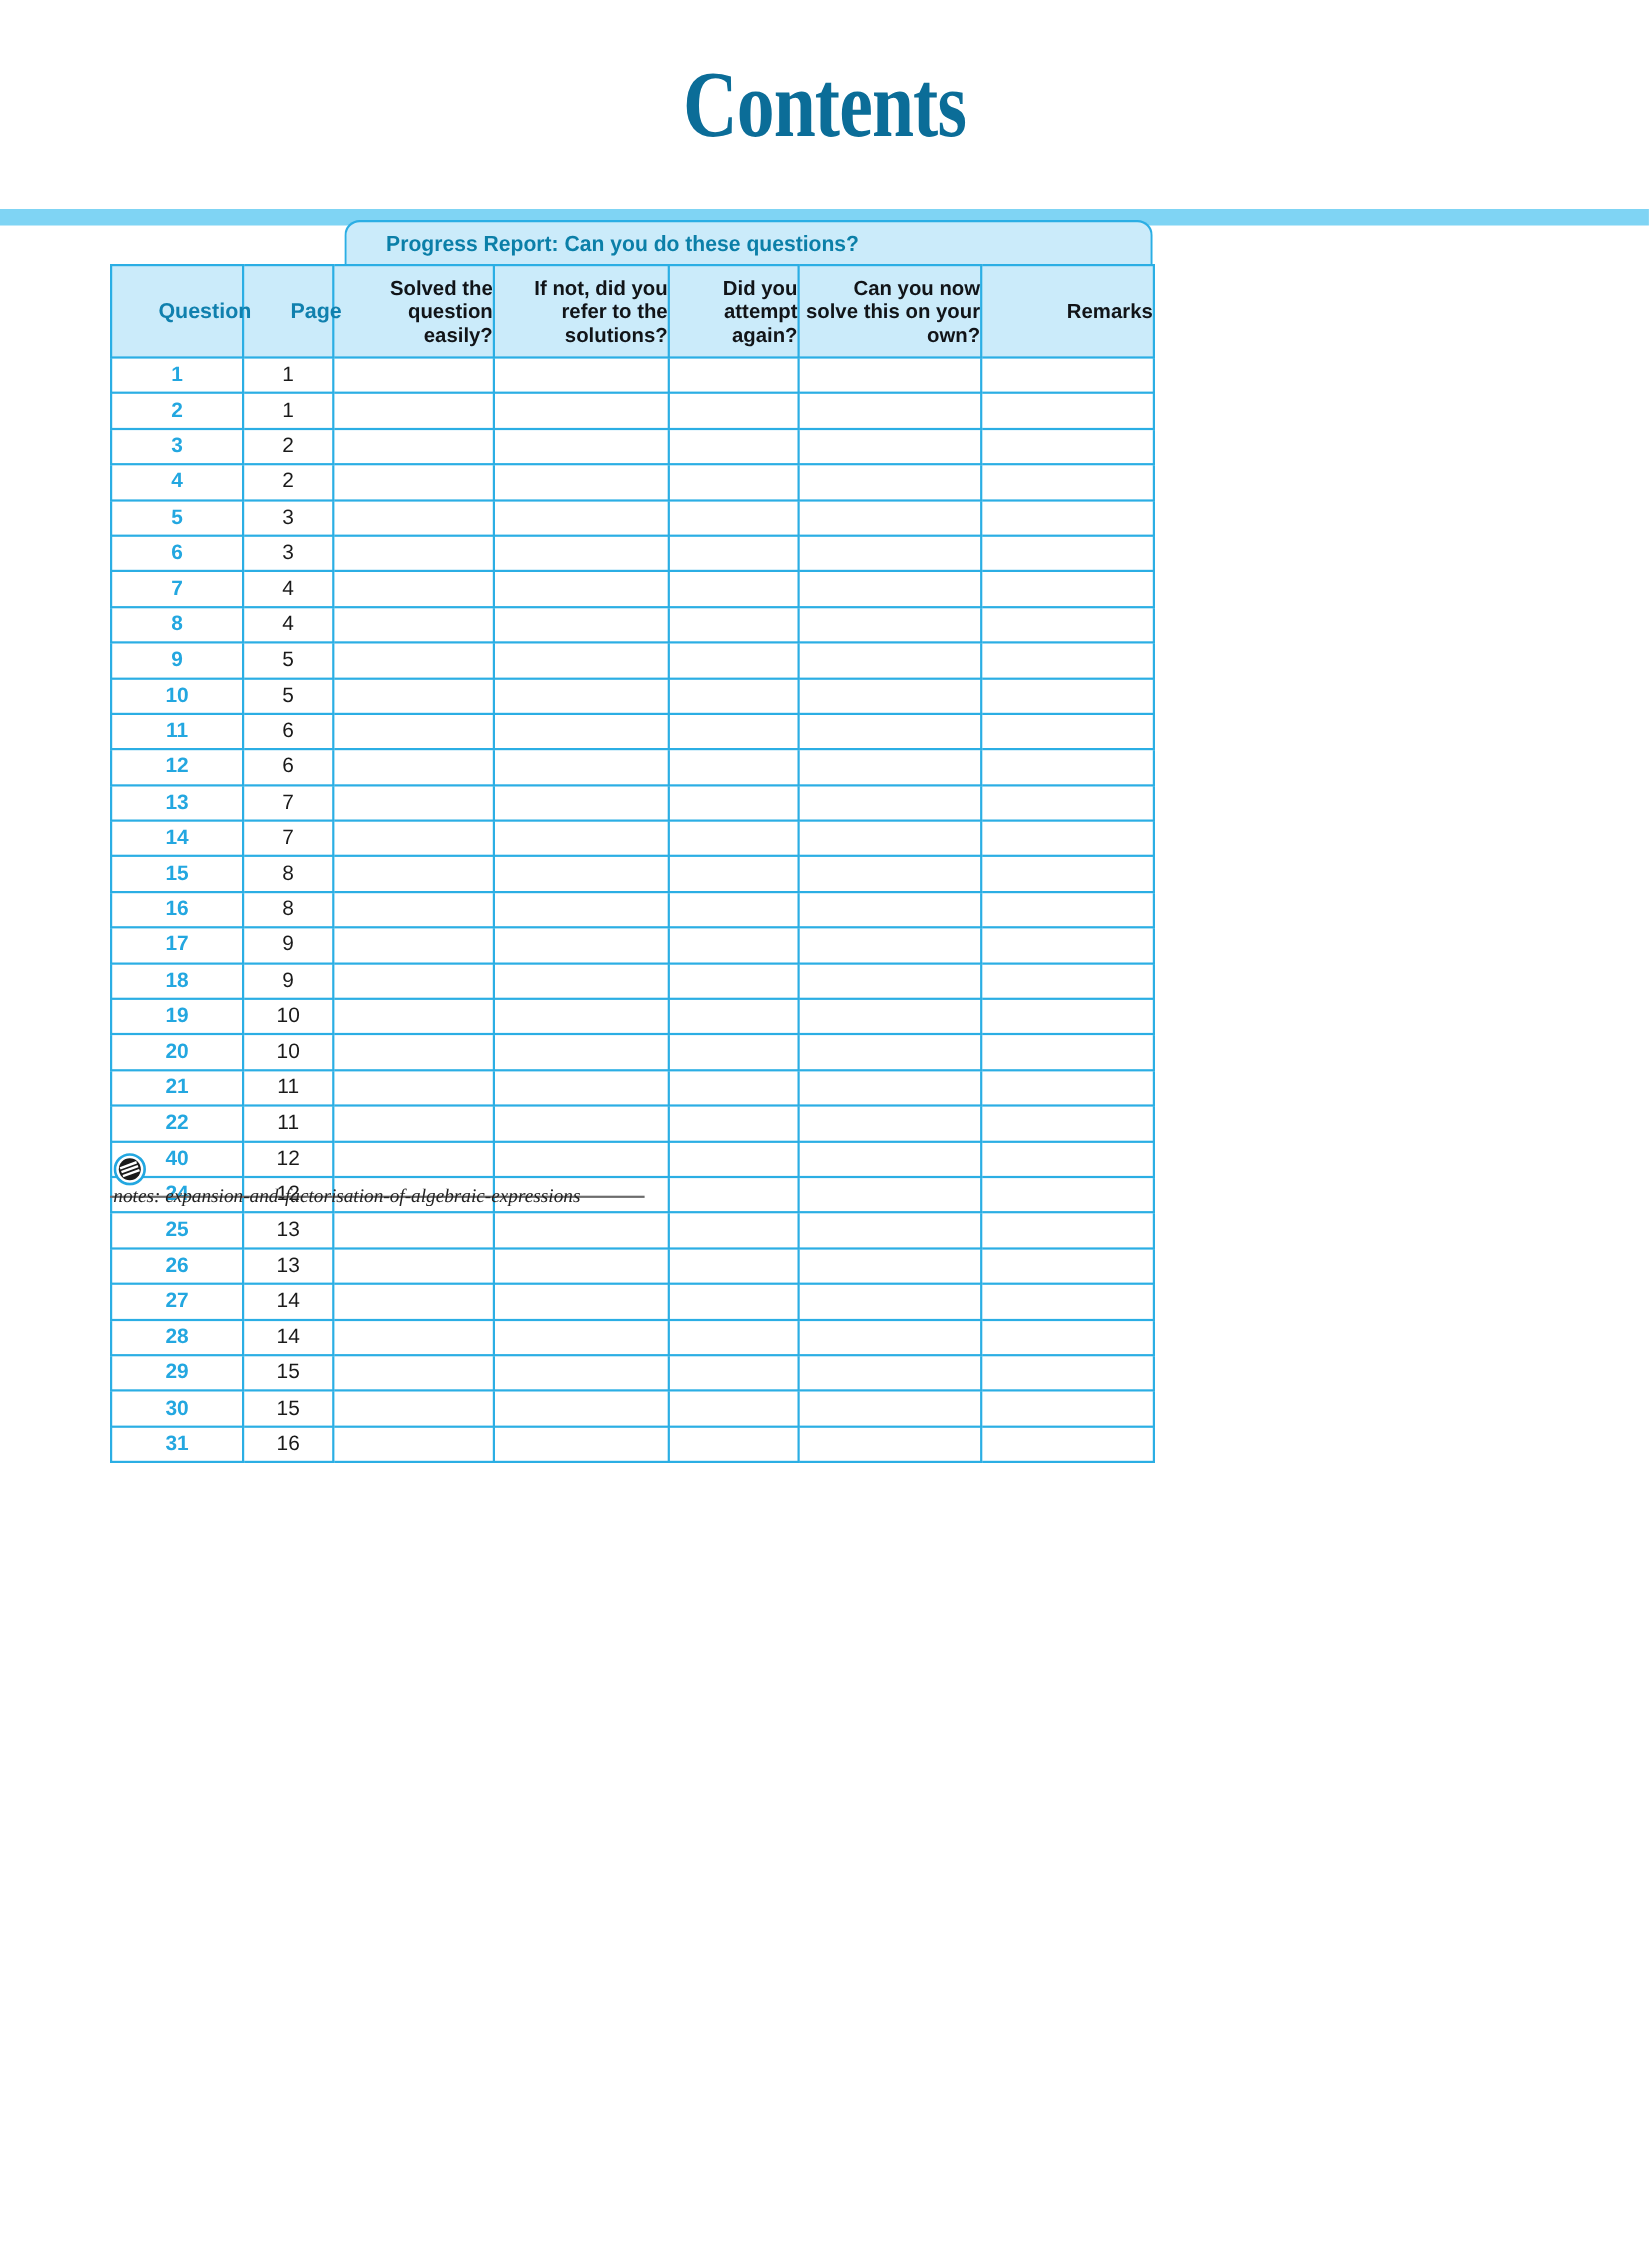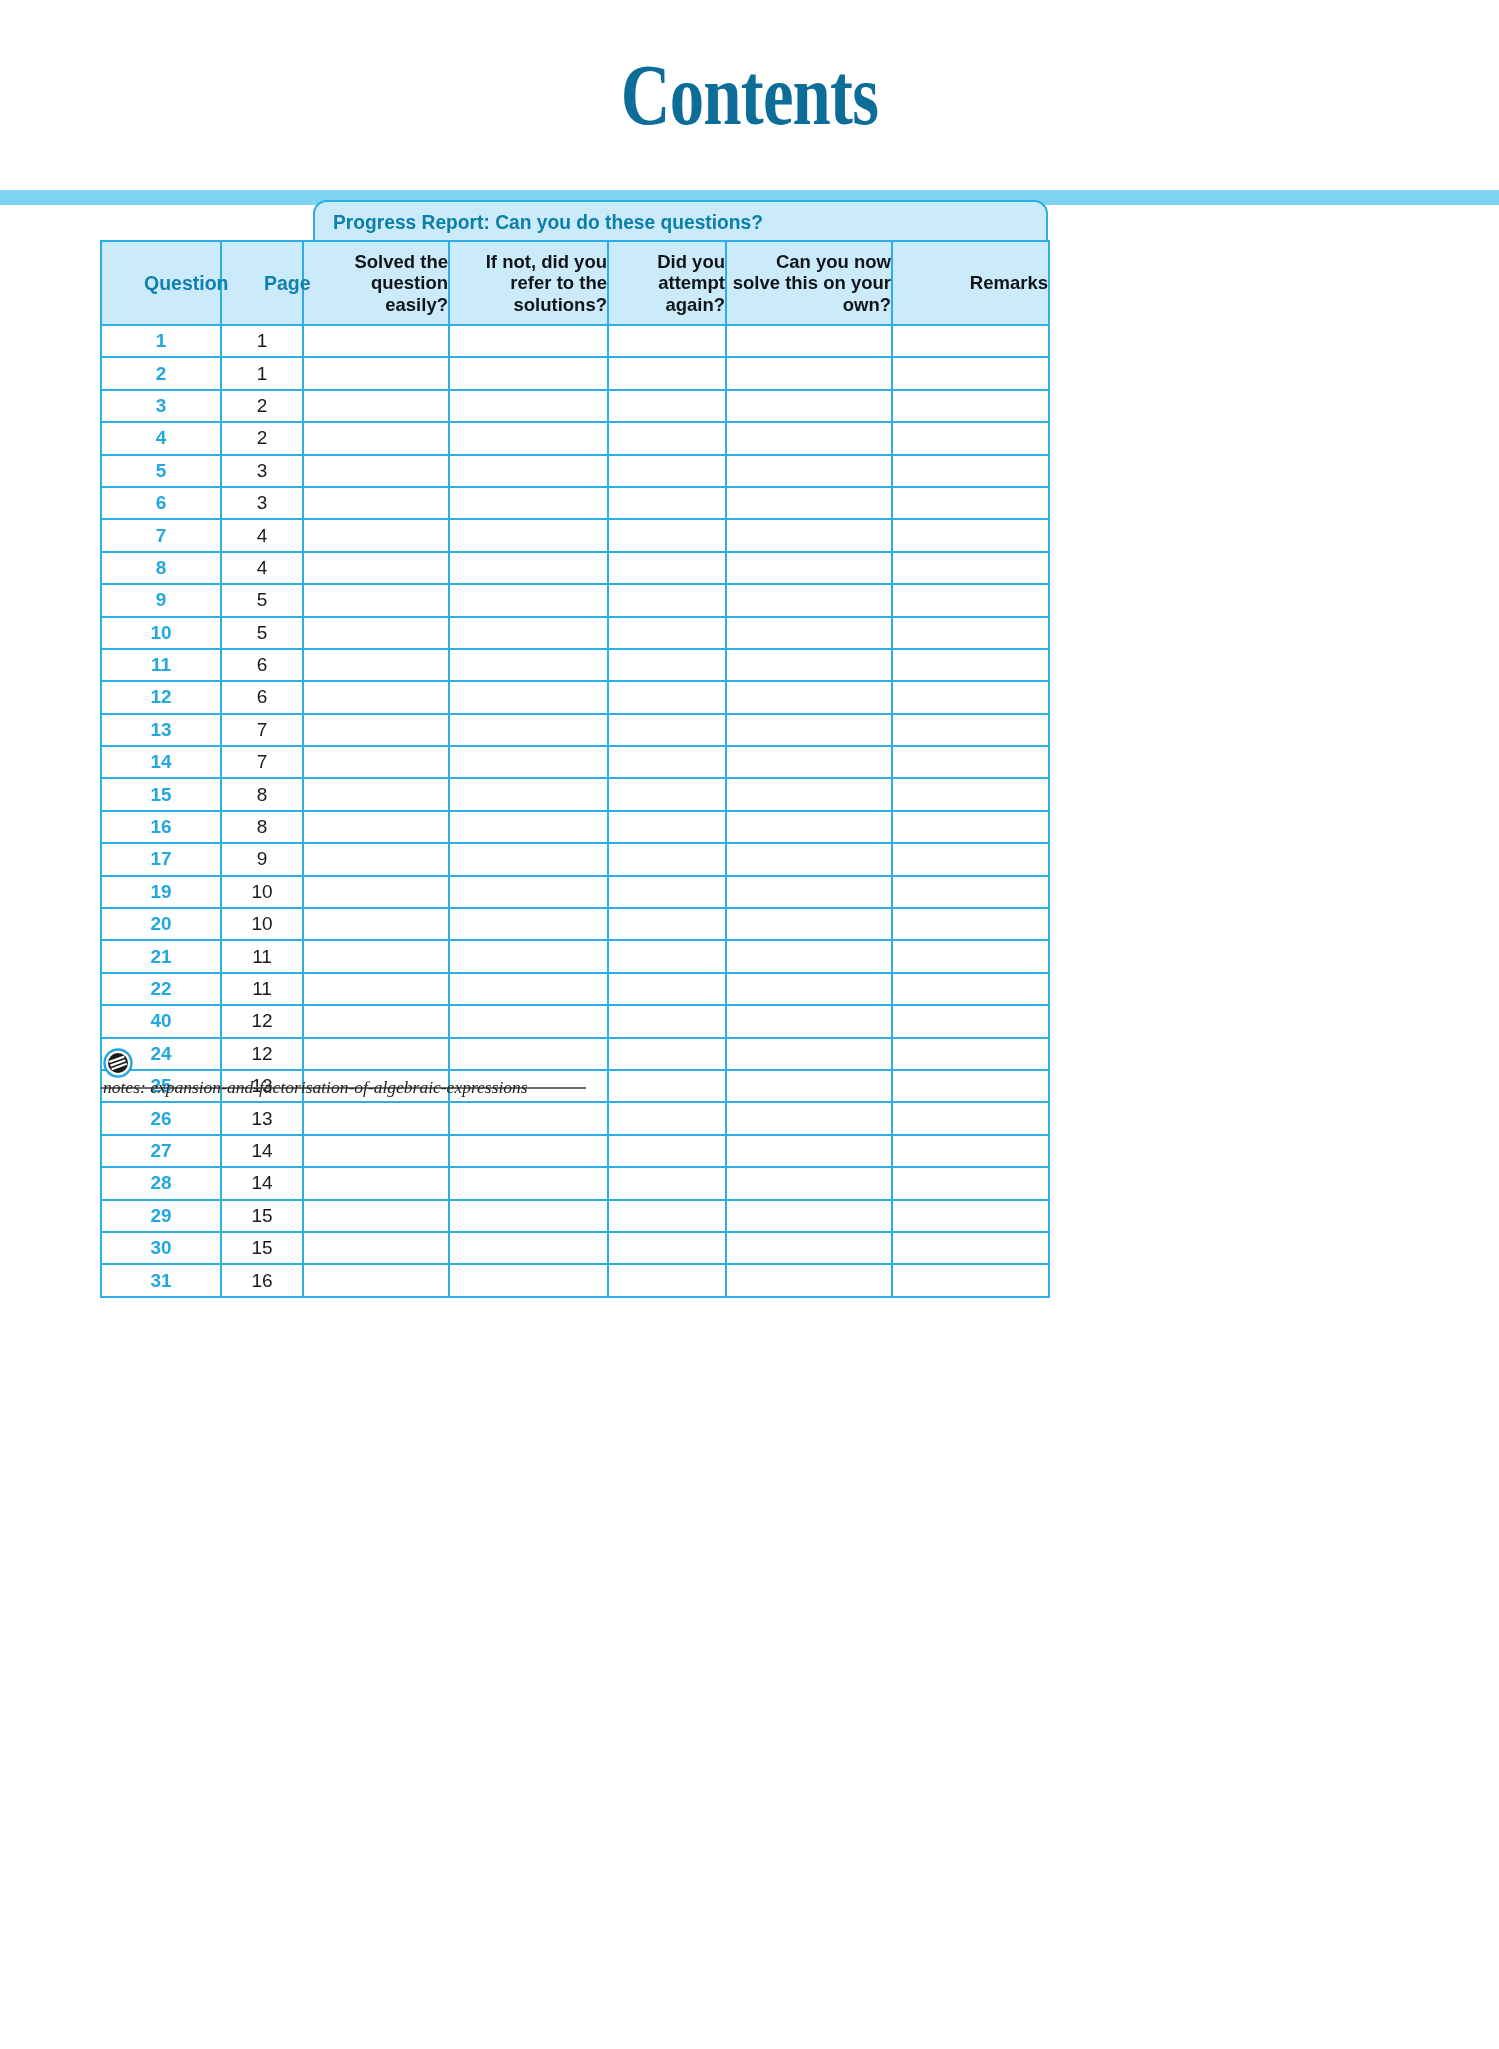--- a/index.html
+++ b/index.html
@@ -51,21 +51,21 @@
     left: 313px;
     top: 200px;
     width: 735px;
     height: 42px;
     background: #CBEBFA;
     border: 2px solid #2BAEE4;
     border-bottom: none;
     border-radius: 14px 14px 0 0;
     display: flex;
     align-items: center;
-    padding-left: 18px;
+    padding-left: 36px;
   }
   .progress-banner-label {
     font-size: 20px;
     font-weight: bold;
     color: #0B7FA8;
     white-space: nowrap;
     transform: scaleX(0.96);
     transform-origin: left center;
   }
 
@@ -347,20 +347,29 @@
         <tr>
           <td class="q-num">17</td>
           <td class="p-num">9</td>
           <td class="blank"></td>
           <td class="blank"></td>
           <td class="blank"></td>
           <td class="blank"></td>
           <td class="blank"></td>
         </tr>
         <tr>
+          <td class="q-num">18</td>
+          <td class="p-num">9</td>
+          <td class="blank"></td>
+          <td class="blank"></td>
+          <td class="blank"></td>
+          <td class="blank"></td>
+          <td class="blank"></td>
+        </tr>
+        <tr>
           <td class="q-num">19</td>
           <td class="p-num">10</td>
           <td class="blank"></td>
           <td class="blank"></td>
           <td class="blank"></td>
           <td class="blank"></td>
           <td class="blank"></td>
         </tr>
         <tr>
           <td class="q-num">20</td>

